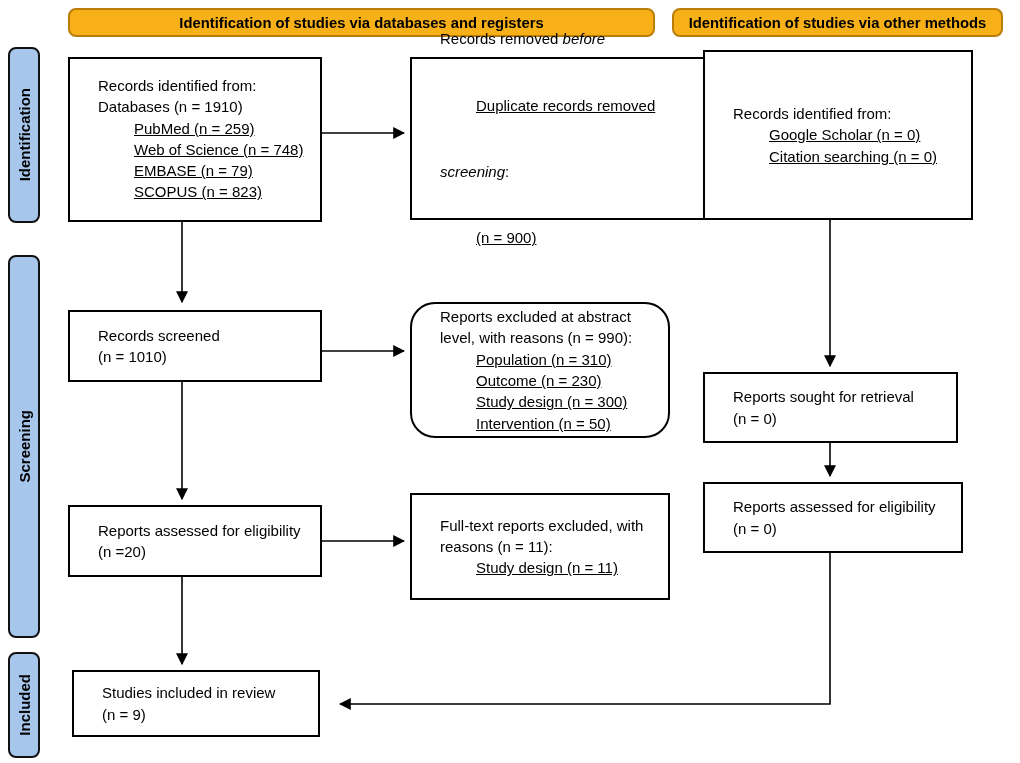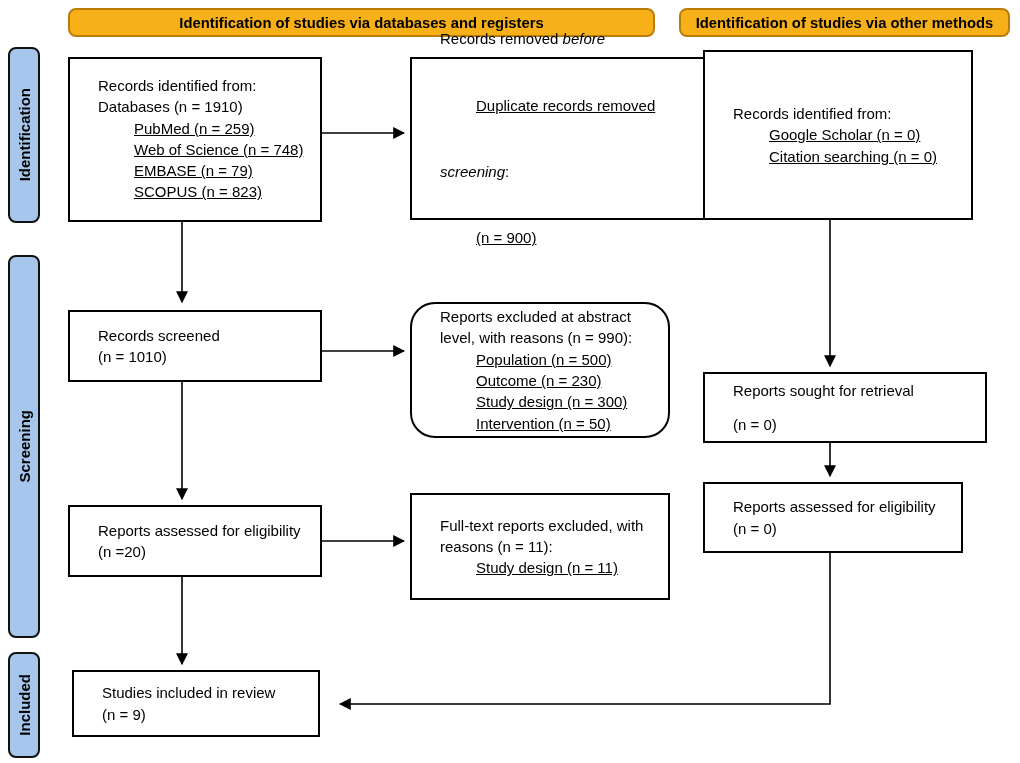--- a/index.html
+++ b/index.html
@@ -17,21 +17,21 @@
   .header{
     position:absolute;top:8px;height:29px;
     background:var(--header-fill,#F8B018);
     border:2px solid var(--header-border,#BA7D0A);
     border-radius:8px;
     display:flex;align-items:center;justify-content:center;
     font-weight:bold;font-size:14.8px;
     box-sizing:border-box;
   }
   .h-db{left:68px;width:587px;}
-  .h-other{left:672px;width:331px;margin-left:7px;}
+  .h-other{left:672px;width:331px;}
 
   
   .side-label{
     position:absolute;left:8px;width:32px;
     background:var(--sidebar-fill,#A6C7EB);
     border:2px solid #111;
     border-radius:8px;
     display:flex;align-items:center;justify-content:center;
     box-sizing:border-box;
   }
@@ -64,21 +64,21 @@
   .b-records-identified{left:68px;top:57px;width:254px;height:165px;}
   .b-records-screened{left:68px;top:310px;width:254px;height:72px;}
   .b-reports-assessed-l{left:68px;top:505px;width:254px;height:72px;}
   .b-studies-included{left:72px;top:670px;width:248px;height:67px;}
   
   .b-records-removed{left:410px;top:57px;width:304px;height:163px;gap:45px;}
   .b-reports-excluded{left:410px;top:302px;width:260px;height:136px;border-radius:25px;}
   .b-fulltext-excluded{left:410px;top:493px;width:260px;height:107px;}
   
   .b-records-other{left:703px;top:50px;width:270px;height:170px;}
-  .b-reports-sought{left:703px;top:372px;width:284px;height:71px;justify-content:space-between;}
+  .b-reports-sought{left:703px;top:372px;width:255px;height:71px;}
   .b-reports-assessed-r{left:703px;top:482px;width:260px;height:71px;}
 </style>
 </head>
 <body>
 
 <div class="canvas">
 
   <svg class="arrows" viewBox="0 0 1020 763">
     <defs>
       <marker id="ah" viewBox="0 0 10 10" refX="9" refY="5" markerWidth="7.5" markerHeight="7.5" orient="auto">
@@ -129,21 +129,21 @@
       <div class="line indent"><span>Citation searching (n = 0)</span></div>
     </div>
 
   <div class="box b-records-screened">
       <div class="line"><span>Records screened</span></div>
       <div class="line"><span>(n = 1010)</span></div>
     </div>
   <div class="box b-reports-excluded">
       <div class="line"><span>Reports excluded at abstract</span></div>
       <div class="line"><span>level, with reasons (n = 990):</span></div>
-      <div class="line indent"><span>Population (n = 500)</span></div>
+      <div class="line indent"><span>Population (n = 310)</span></div>
       <div class="line indent"><span>Outcome (n = 230)</span></div>
       <div class="line indent"><span>Study design (n = 300)</span></div>
       <div class="line indent"><span>Intervention (n = 50)</span></div>
     </div>
   <div class="box b-reports-sought">
       <div class="line"><span>Reports sought for retrieval</span></div>
       <div class="line"><span>(n = 0)</span></div>
     </div>
 
   <div class="box b-reports-assessed-l">

